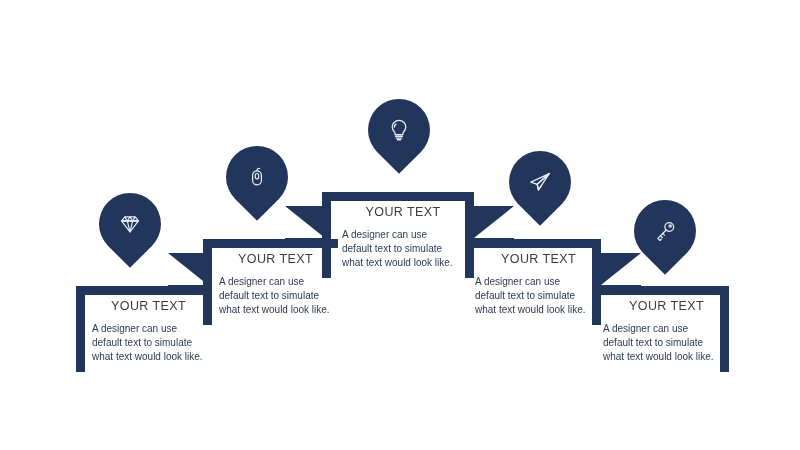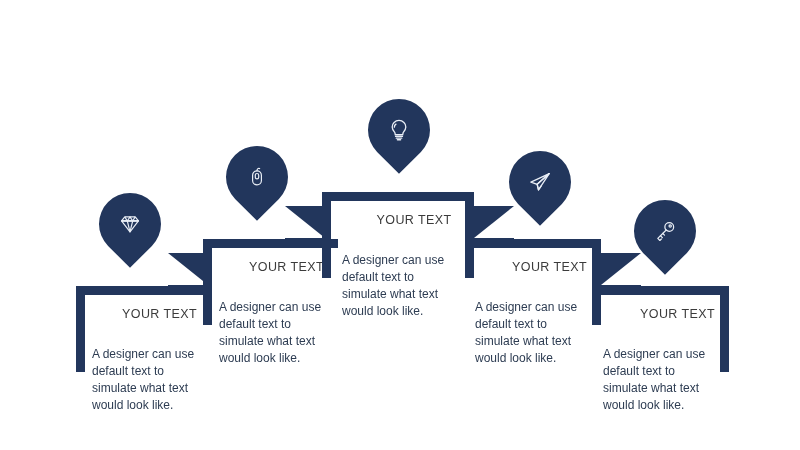--- a/index.html
+++ b/index.html
@@ -65,37 +65,35 @@
   .bracket-right {
     position: absolute;
     top: 0;
     right: 0;
     width: 9px;
     background: #22365c;
   }
 
   .card-title {
     position: absolute;
-    left: 16px;
+    left: 5px;
     width: 100%;
     text-align: center;
     font-size: 12.5px;
     letter-spacing: 0.4px;
     color: #3b3b3b;
     font-family: "Liberation Sans", sans-serif;
     white-space: nowrap;
-    margin-top: 8px;
   }
   .card-body {
     position: absolute;
-    font-size: 12px;
+    font-size: 10px;
     line-height: 1.42;
     color: #2d3c52;
     font-family: "Liberation Sans", sans-serif;
-    margin-top: 24px;
   }
 
   
   .tri {
     position: absolute;
     width: 0;
     height: 0;
   }
   
   .tri-r {

